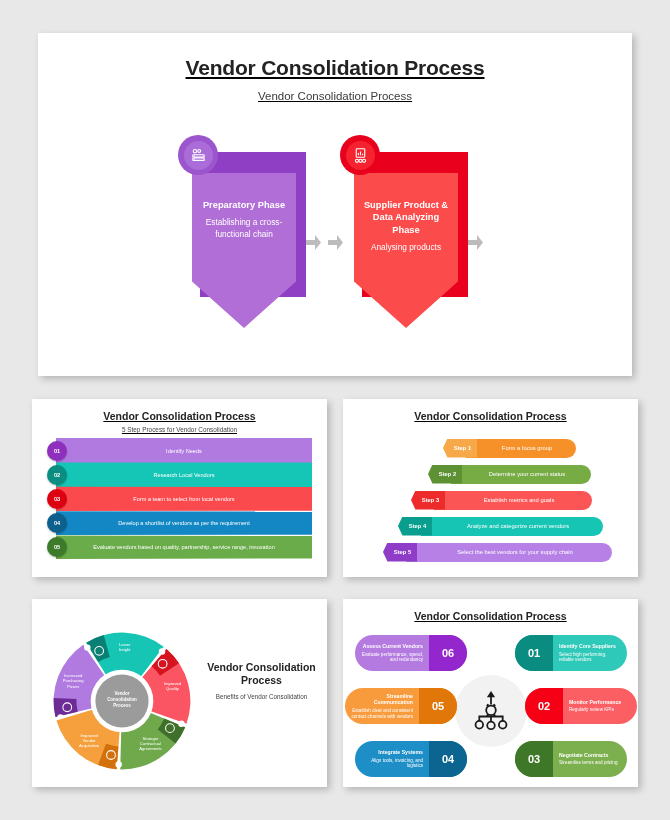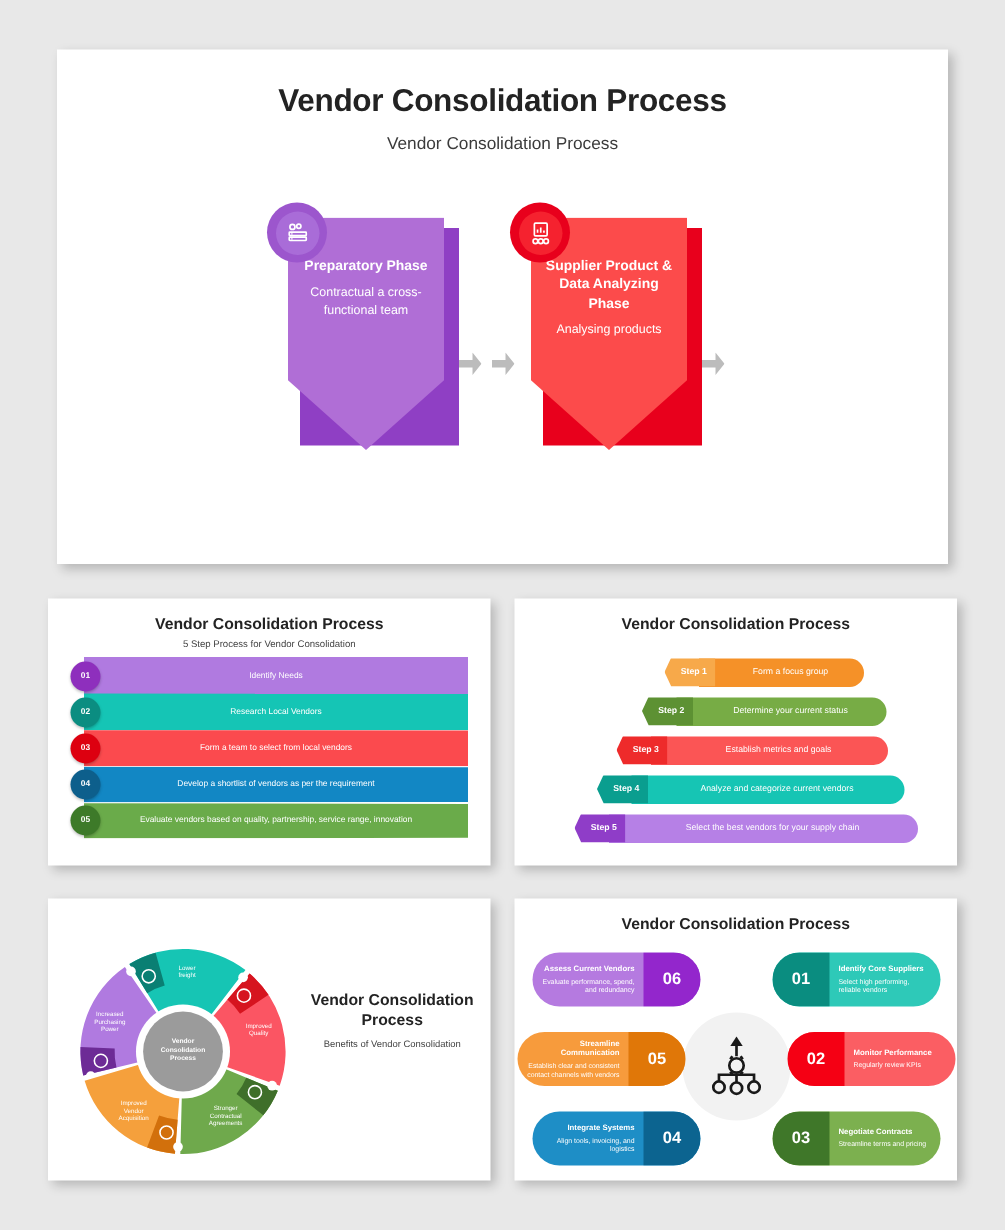--- a/index.html
+++ b/index.html
@@ -8,41 +8,42 @@
     background: #e8e8e8;
     font-family: "Liberation Sans", sans-serif;
     overflow: hidden;
   }
   .page { position: relative; width: 670px; height: 820px; }
 
   .slide {
     position: absolute;
     background: #ffffff;
     box-shadow: 3px 3px 7px rgba(0,0,0,0.22);
+    text-decoration: underline;
   }
   
   #hero { left: 38px; top: 33px; width: 594px; height: 343px; }
   .hero-title {
     text-align: center; font-size: 21px; font-weight: bold;
     color: #232323; letter-spacing: -0.2px; padding-top: 23px;
   }
   .hero-sub {
     text-align: center; font-size: 11.5px; color: #3b3b3b;
     padding-top: 10px;
   }
   .arrow-row {
     position: absolute; left: 0; top: 102px; width: 594px; height: 225px;
     display: flex; justify-content: center; align-items: flex-start;
   }
   .phase { position: relative; width: 118px; height: 200px; }
   .phase .shadowbar {
     position: absolute; left: 16px; top: 17px; width: 106px; height: 145px;
   }
   .banner {
-    position: absolute; left: 8px; top: 10px; width: 104px; height: 155px;
+    position: absolute; left: 8px; top: 38px; width: 104px; height: 155px;
     clip-path: polygon(0 0, 100% 0, 100% 70%, 50% 100%, 0 70%);
     display: flex; flex-direction: column; align-items: center;
     justify-content: flex-start; padding: 26px 6px 0 6px; text-align: center;
   }
   .banner .ptitle {
     color: #fff; font-weight: bold; font-size: 9.3px; line-height: 1.32;
   }
   .banner .pdesc {
     color: #fff; font-size: 8.3px; line-height: 1.36; margin-top: 6px;
   }
@@ -162,21 +163,21 @@
 <div class="page">
 
   <div class="slide" id="hero">
     <div class="hero-title">Vendor Consolidation Process</div>
     <div class="hero-sub">Vendor Consolidation Process</div>
     <div class="arrow-row" id="hero-phases">
         <div class="phase">
           <div class="shadowbar" style="background:#8f3fc4"></div>
           <div class="banner" style="background:#b06ed6">
             <div class="ptitle">Preparatory Phase</div>
-            <div class="pdesc">Contractual a cross-functional team</div>
+            <div class="pdesc">Establishing a cross-functional chain</div>
           </div>
           <div class="circle" style="background:#9c56cd">
             <div class="inner" style="background:#a96cd8">
               <svg viewBox="0 0 24 24">
                 <g fill="none" stroke="#fff" stroke-width="1.6">
                   <circle cx="7" cy="6" r="2.4"></circle>
                   <circle cx="13" cy="5.5" r="2"></circle>
                   <rect x="4" y="11" width="16" height="3.2" rx="0.6"></rect>
                   <rect x="4" y="15.6" width="16" height="3.2" rx="0.6"></rect>
                   <path d="M6 12.6h1M6 17.2h1"></path>

